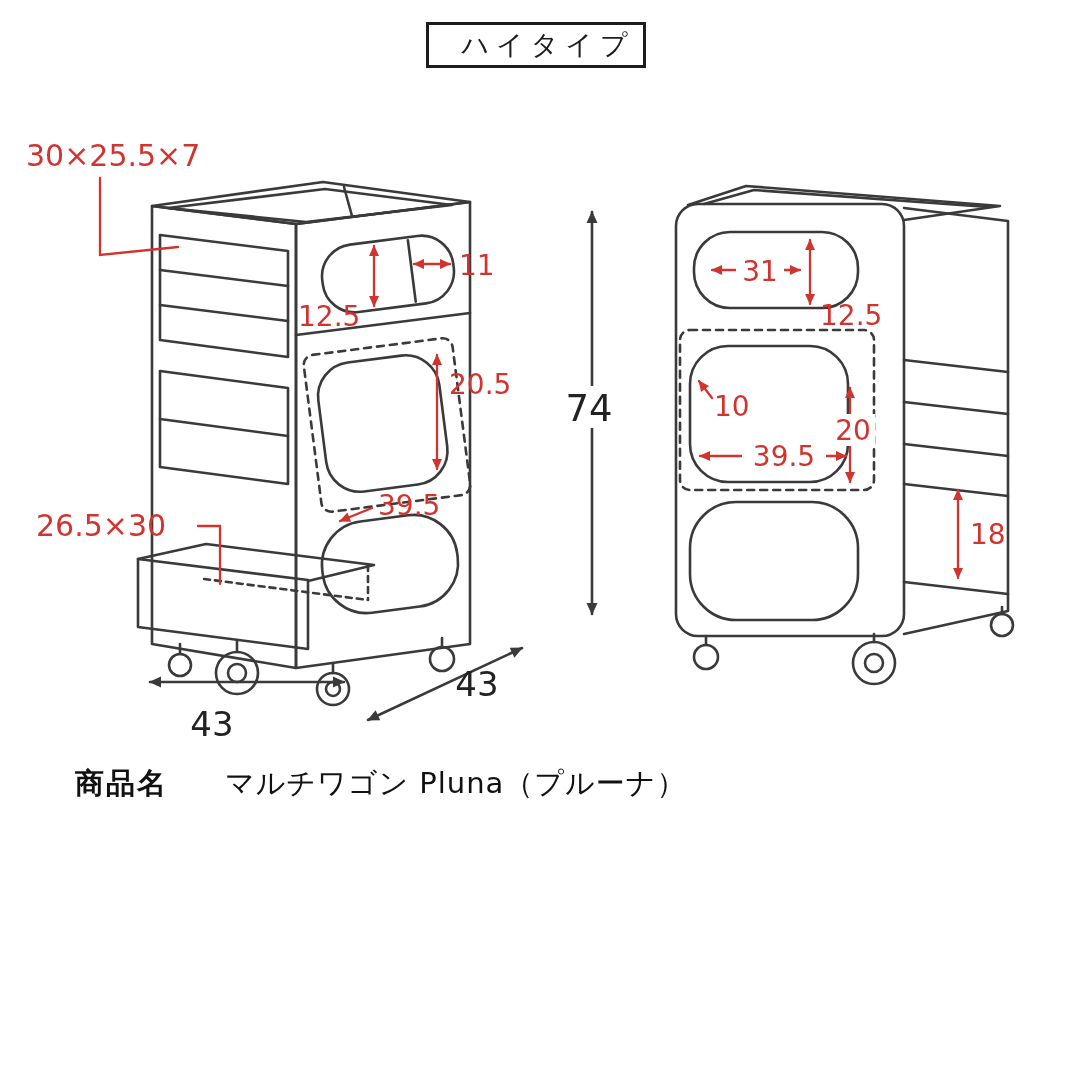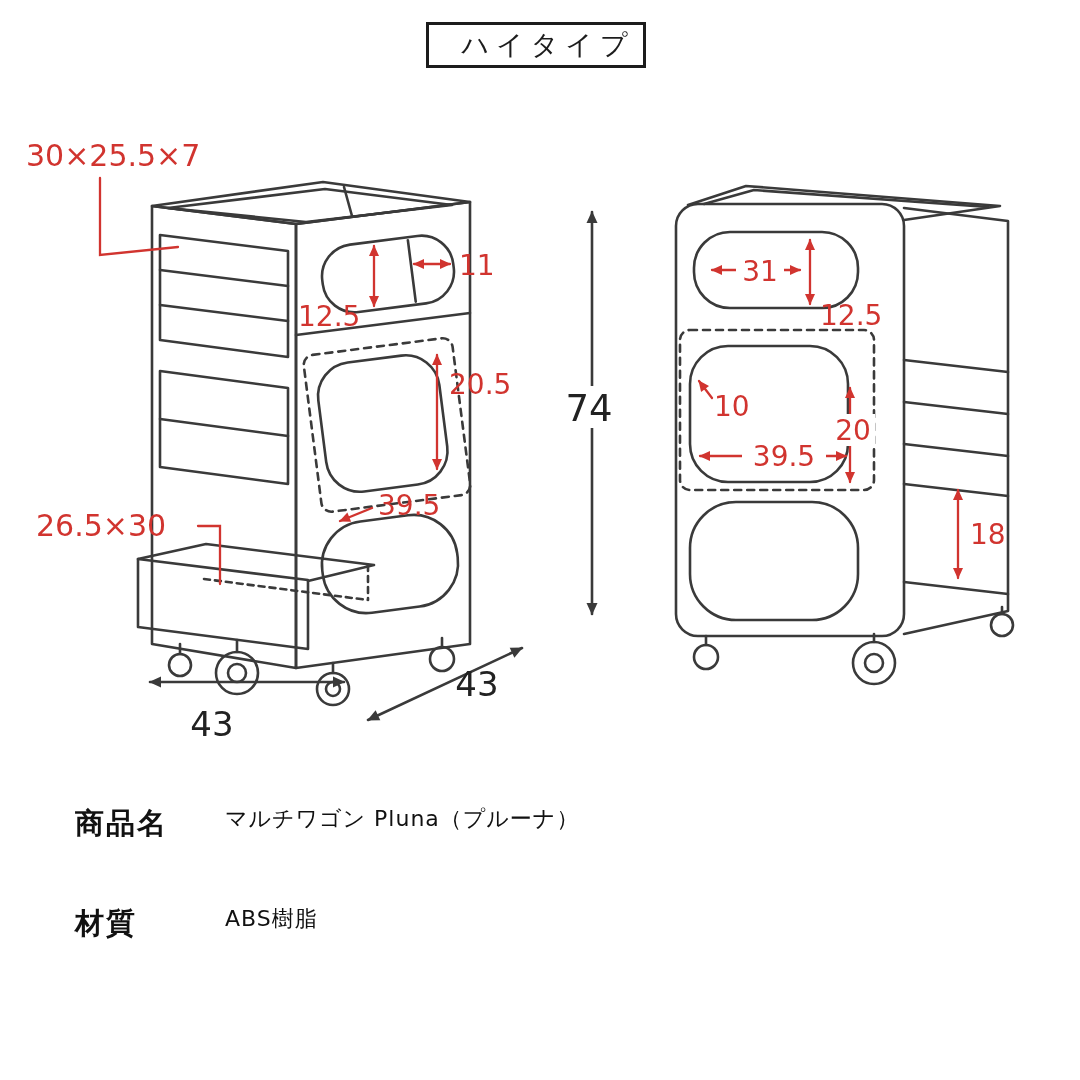--- a/index.html
+++ b/index.html
@@ -14,24 +14,24 @@
   }
 
   .diagram-svg { position:absolute; left:0; top:58px; }
 
   svg text { font-family:"DejaVu Sans","Liberation Sans",sans-serif; }
   .dim-red-text  { fill:#d1342f; font-size:28px; }
   .dim-red-label { fill:#d1342f; font-size:30px; }
   .dim-blk-lg    { fill:#222; font-size:37px; }
   .dim-blk-md    { fill:#222; font-size:34px; }
 
-  .spec-table { position:absolute; left:75px; top:804px; width:940px; color:#111; }
+  .spec-table { position:absolute; left:75px; top:764px; width:940px; color:#111; }
   .spec-row   { display:flex; align-items:flex-start; margin-bottom:30px; }
   .spec-label { width:150px; font-size:29px; font-weight:bold; letter-spacing:2px; flex:none; }
-  .spec-value { font-size:22px; letter-spacing:1px; }
+  .spec-value { font-size:29px; letter-spacing:1px; }
 </style>
 </head>
 <body>
 
 <div class="page">
 
   <div class="type-badge">
     <span>ハイタイプ</span>
   </div>
 
@@ -170,20 +170,16 @@
   </svg>
 
   <div class="spec-table">
     <div class="spec-row">
       <div class="spec-label">商品名</div>
       <div class="spec-value">マルチワゴン Pluna（プルーナ）</div>
     </div>
     <div class="spec-row">
     </div>
     <div class="spec-row">
-      <div class="spec-label">材質</div>
-      <div class="spec-value">ABS樹脂</div>
-    </div>
-    <div class="spec-row">
     </div>
   </div>
 
 </div>
 
 </body></html>

